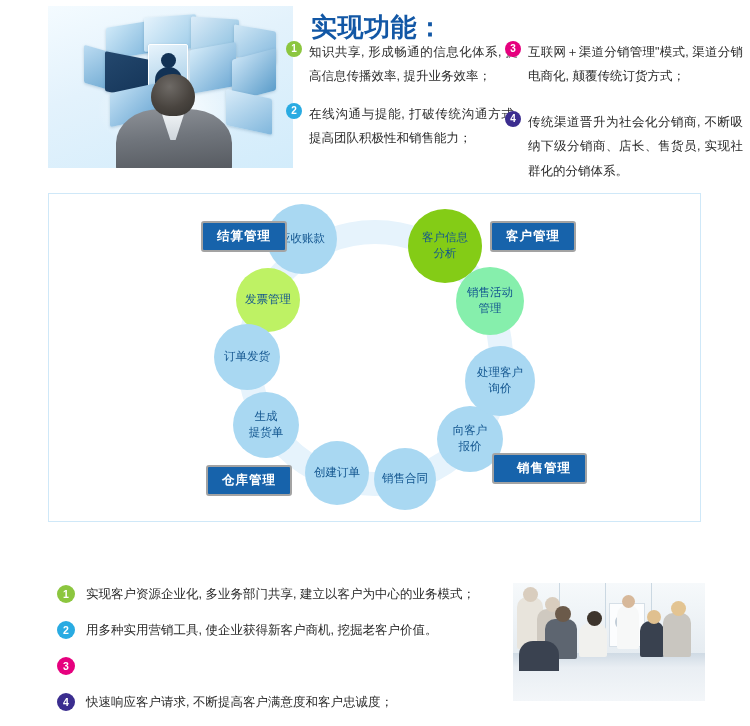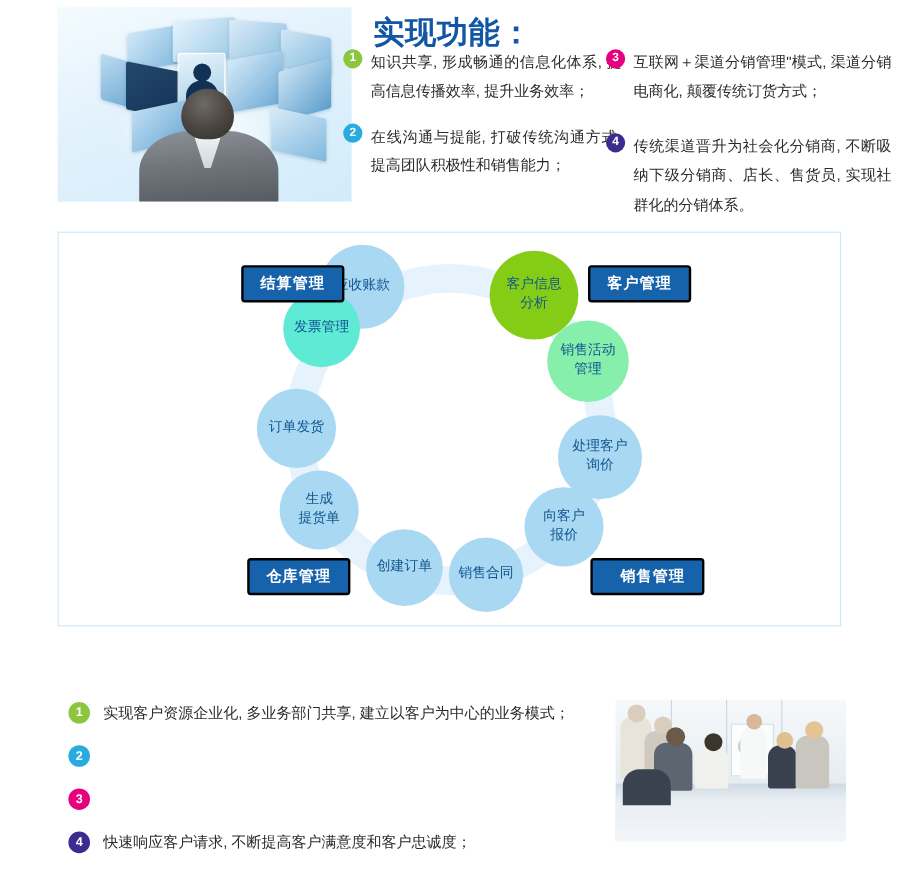--- a/index.html
+++ b/index.html
@@ -97,21 +97,21 @@
     display: flex; align-items: center; justify-content: center;
     text-align: center; color: #12558f;
     font-size: 11.5px; line-height: 1.35; font-weight: normal;
   }
   .node span { display:block; padding: 0 3px; }
 
   
   .chip {
     position: absolute;
     background: #1763ab;
-    border: 2px solid #000000;
+    border: 2px solid #a3a3a3;
     color: #fff; font-size: 12.5px; font-weight: bold;
     padding: 5px 14px; border-radius: 3px;
     letter-spacing: 1px; white-space: nowrap;
   }
 
   
   #mg-title {
     position: absolute; left: 66px; top: 553px;
     font-size: 19px; font-weight: bold; color: #1257a5; letter-spacing: .5px;
   }
@@ -203,21 +203,21 @@
 
   <div id="diagram-box">
     <div id="diagram-inner">
       <div class="ring"></div>
 
 
       <div id="node-layer">
           <div class="node" style="left: 218px; top: 10px; height: 70px; width: 70px; background: rgb(169, 216, 242); color: rgb(18, 85, 143);">
             <span>应收账款</span>
           </div>
-          <div class="node" style="left: 187px; top: 48px; height: 64px; width: 64px; background: #5eead4; color: rgb(18, 85, 143);">
+          <div class="node" style="left: 187px; top: 74px; height: 64px; width: 64px; background: #bef264; color: rgb(18, 85, 143);">
             <span>发票管理</span>
           </div>
           <div class="node" style="left: 165px; top: 130px; height: 66px; width: 66px; background: rgb(169, 216, 242); color: rgb(18, 85, 143);">
             <span>订单发货</span>
           </div>
           <div class="node" style="left: 184px; top: 198px; height: 66px; width: 66px; background: rgb(169, 216, 242); color: rgb(18, 85, 143);">
             <span>生成<br>提货单</span>
           </div>
           <div class="node" style="left: 256px; top: 247px; height: 64px; width: 64px; background: rgb(169, 216, 242); color: rgb(18, 85, 143);">
             <span>创建订单</span>
@@ -236,33 +236,34 @@
           </div>
           <div class="node" style="left: 359px; top: 15px; height: 74px; width: 74px; background: #84cc16; color: rgb(18, 85, 143);">
             <span>客户信息<br>分析</span>
           </div>
         </div>
 
       <div id="chip-layer">
           <div class="chip" style="left: 152px; top: 27px; background: rgb(23, 99, 171);">结算管理</div>
           <div class="chip" style="left: 441px; top: 27px; background: rgb(23, 99, 171);">客户管理</div>
           <div class="chip" style="left: 157px; top: 271px; background: rgb(23, 99, 171);">仓库管理</div>
-          <div class="chip" style="left: 443px; top: 271px; background: rgb(23, 99, 171); padding-left: 23px;">销售管理</div>
+          <div class="chip" style="left: 443px; top: 259px; background: rgb(23, 99, 171); padding-left: 23px;">销售管理</div>
         </div>
     </div>
   </div>
 
 
   <div id="mg-list">
     <div class="mg-item">
       <div class="mg-badge" style="background:#8cc63f;">1</div>
       <div class="mg-text">实现客户资源企业化, 多业务部门共享, 建立以客户为中心的业务模式；</div>
     </div>
     <div class="mg-item">
       <div class="mg-badge" style="background:#29abe2;">2</div>
+      <div class="mg-text">用多种实用营销工具, 使企业获得新客户商机, 挖掘老客户价值。</div>
     </div>
     <div class="mg-item">
       <div class="mg-badge" style="background:#e6007e;">3</div>
     </div>
     <div class="mg-item">
       <div class="mg-badge" style="background:#3b2d8f;">4</div>
       <div class="mg-text">快速响应客户请求, 不断提高客户满意度和客户忠诚度；</div>
     </div>
   </div>
 

